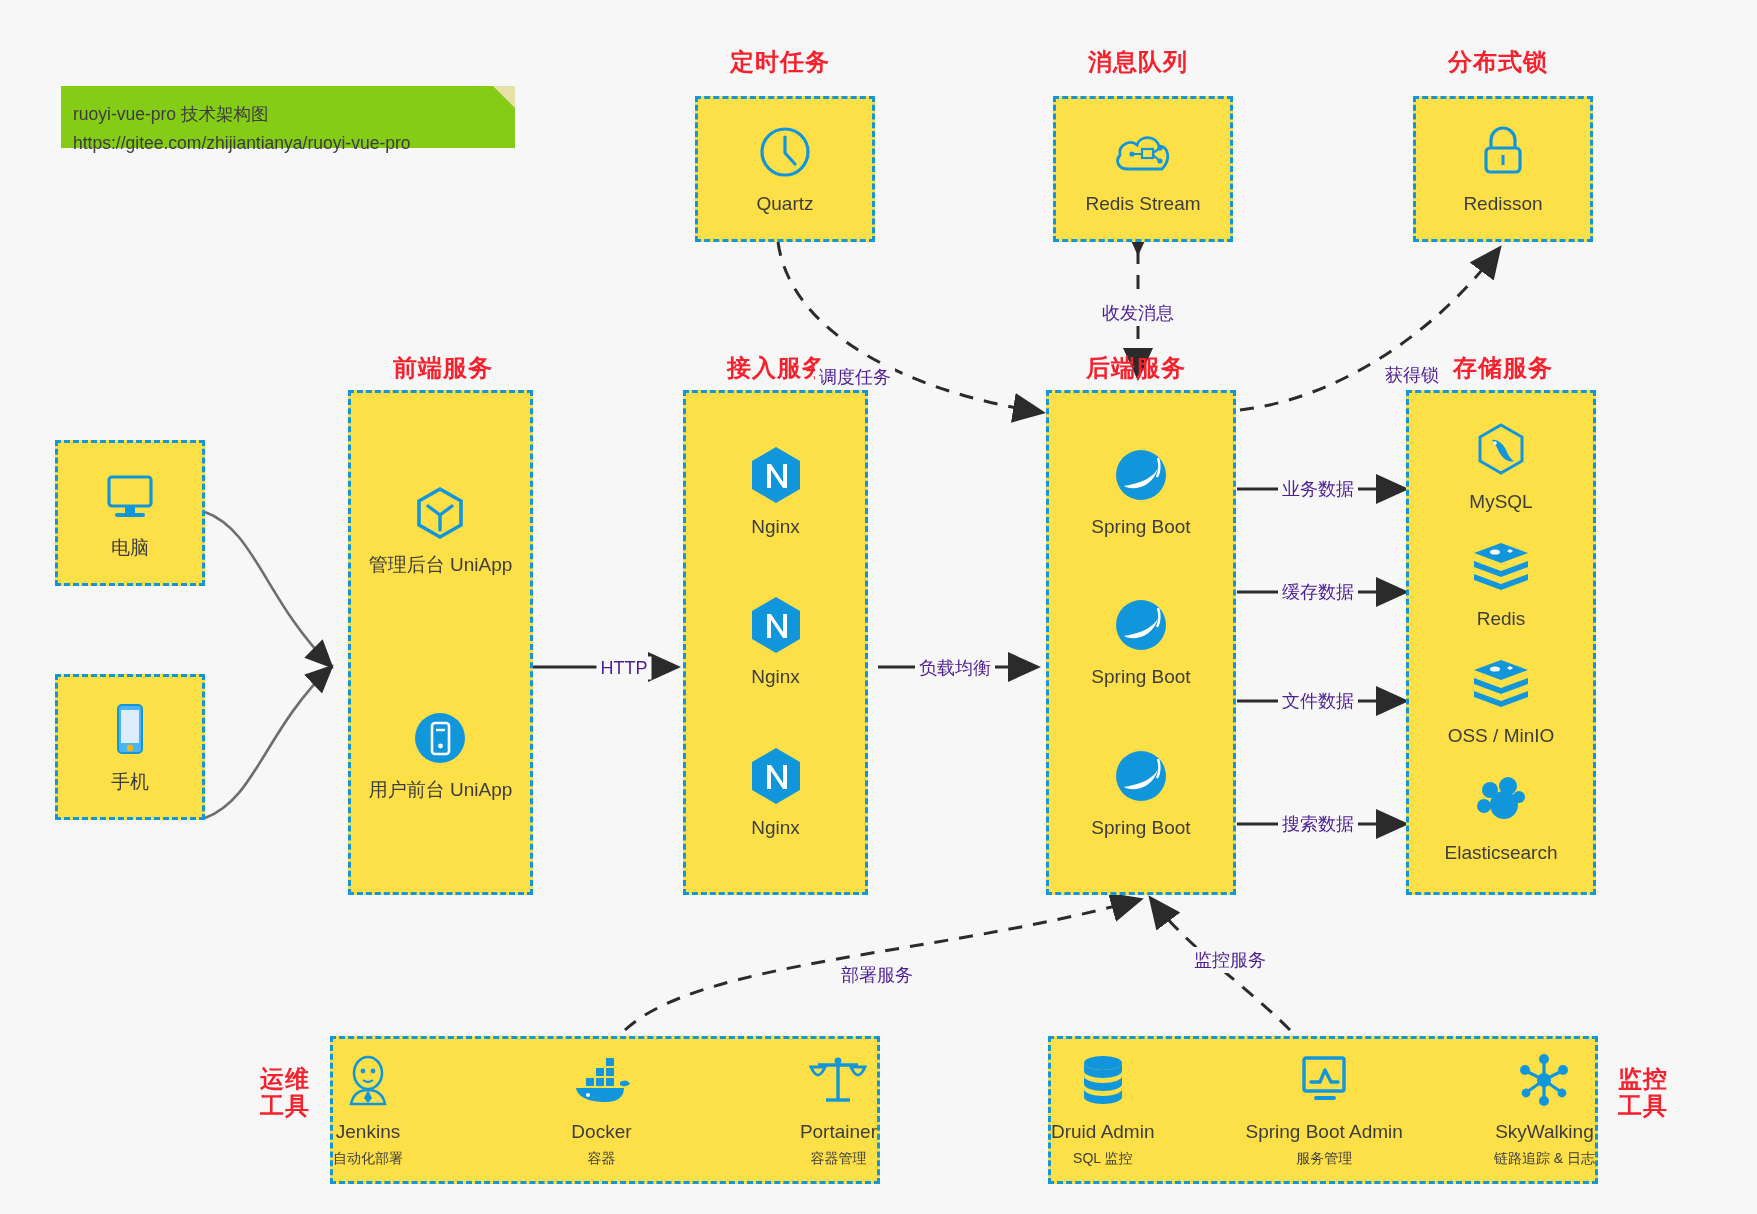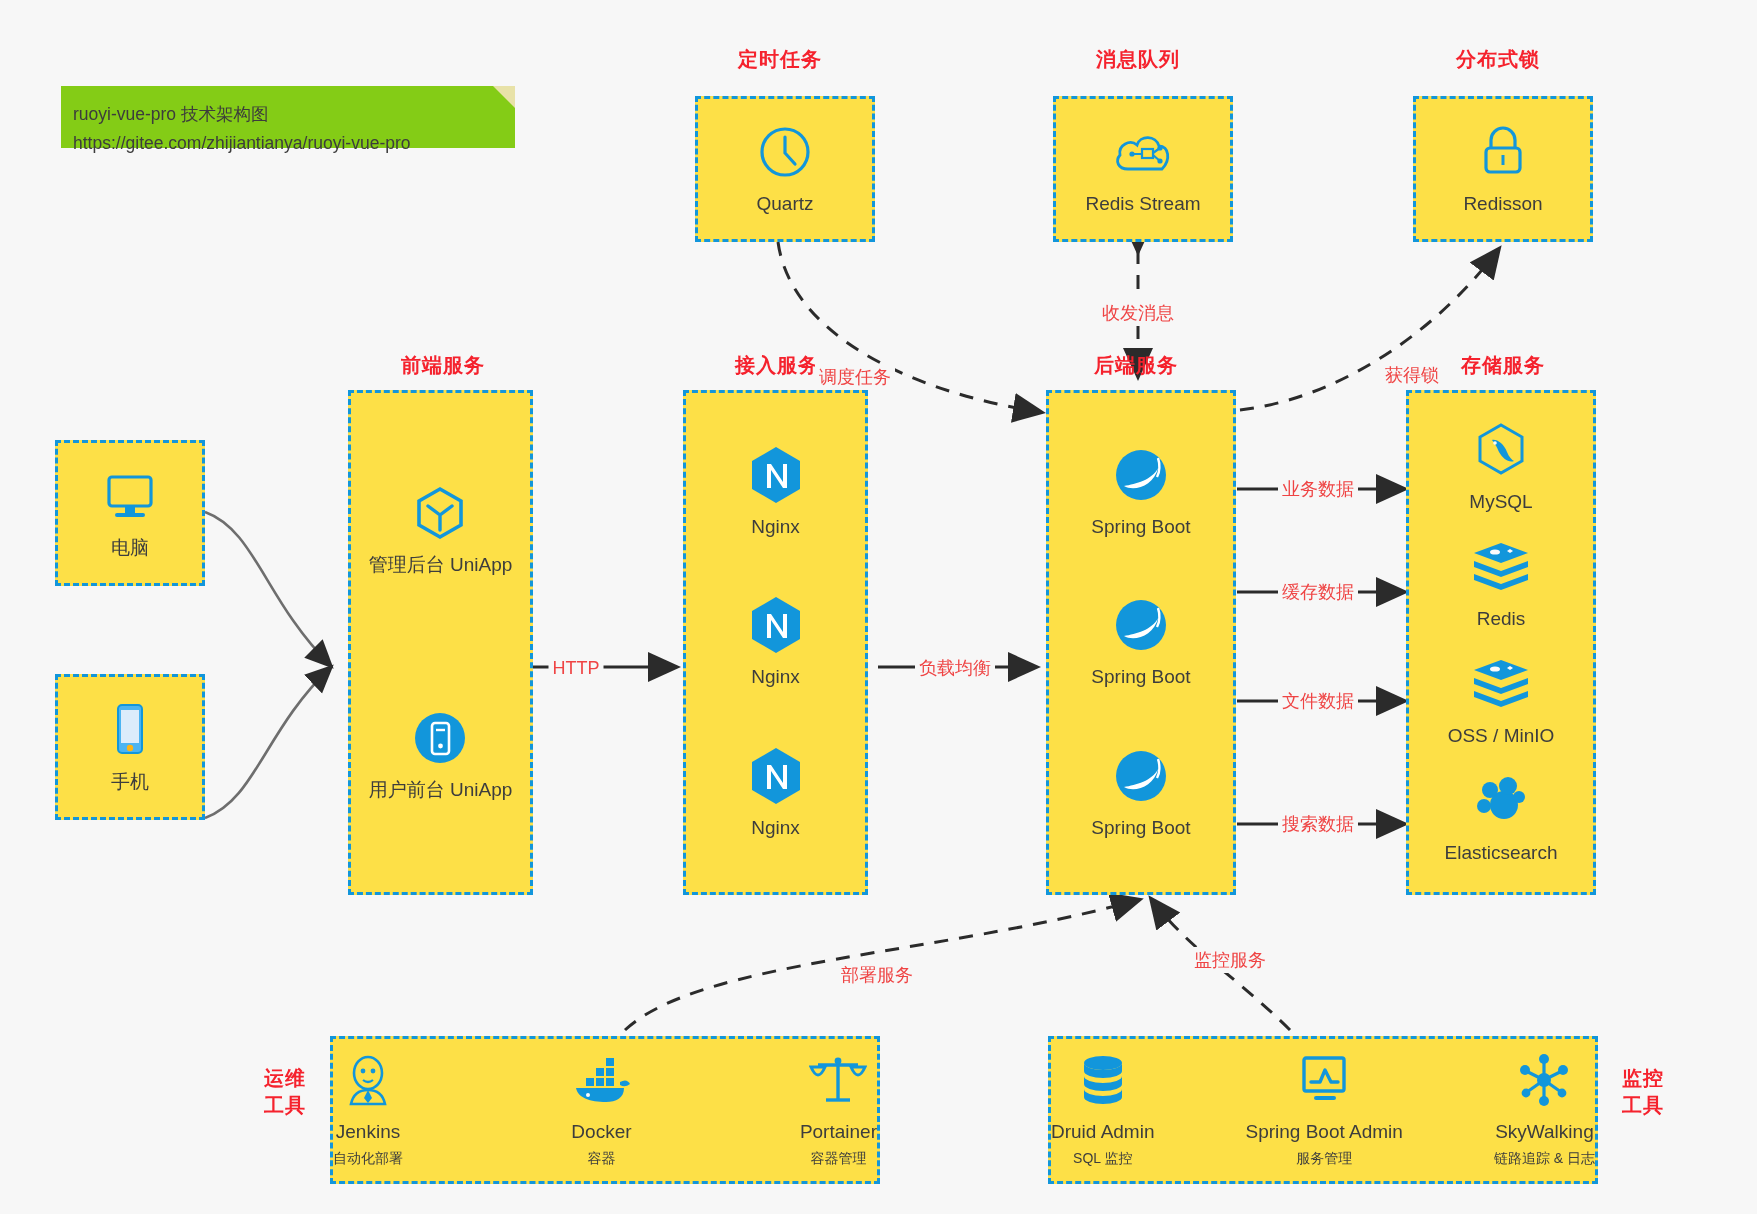--- a/index.html
+++ b/index.html
@@ -18,21 +18,21 @@
     background:#84cc16;color:#3c3c3c;font-size:17.5px;line-height:29px;
     padding:14px 0 0 12px;box-sizing:border-box;
   }
   .note .fold{
     position:absolute;right:0;top:0;width:0;height:0;
     border-top:22px solid #e8e2a8;border-left:22px solid transparent;
   }
 
   
   .cap{
-    position:absolute;color:#f5222d;font-weight:bold;font-size:20px;
+    position:absolute;color:#f5222d;font-weight:bold;font-size:24px;
     text-align:center;white-space:nowrap;letter-spacing:1px;
   }
   .cap.vert{line-height:27px;}
 
   
   .box{
     position:absolute;box-sizing:border-box;
     border:3px dashed #1296db;background:#fde047;
   }
   .box.col{display:flex;flex-direction:column;align-items:center;justify-content:space-around;}
@@ -41,21 +41,21 @@
 
   .node{display:flex;flex-direction:column;align-items:center;justify-content:center;}
   .node .ico{display:flex;align-items:center;justify-content:center;height:62px;}
   .node .lbl{
     margin-top:8px;color:#3d3d3d;font-size:19px;text-align:center;line-height:26px;white-space:nowrap;
   }
   .node .lbl2{color:#3d3d3d;font-size:14px;text-align:center;line-height:26px;white-space:nowrap;}
 
   
   .elabel{
-    position:absolute;background:#f7f7f7;color:#ef4444;font-size:18px;
+    position:absolute;background:#f7f7f7;color:#4c1d95;font-size:18px;
     padding:1px 4px;white-space:nowrap;transform:translate(-50%,-50%);
   }
 </style>
 </head>
 <body>
 
 <div class="canvas">
 
   <svg class="wires" viewBox="0 0 1757 1214">
     <defs>
@@ -412,21 +412,21 @@
       <div class="lbl">SkyWalking</div>
       <div class="lbl2">链路追踪 &amp; 日志</div>
     </div>
   </div>
 
   <div class="cap vert" style="left:1613px;top:1065px;width:60px;">
     <div>监控</div>
     <div>工具</div>
   </div>
 
-  <div class="elabel" style="left:576px;top:668px;">HTTP</div>
+  <div class="elabel" style="left:624px;top:668px;">HTTP</div>
   <div class="elabel" style="left:955px;top:668px;">负载均衡</div>
   <div class="elabel" style="left:855px;top:377px;">调度任务</div>
   <div class="elabel" style="left:1138px;top:313px;">收发消息</div>
   <div class="elabel" style="left:1412px;top:375px;">获得锁</div>
   <div class="elabel" style="left:1318px;top:489px;">业务数据</div>
   <div class="elabel" style="left:1318px;top:592px;">缓存数据</div>
   <div class="elabel" style="left:1318px;top:701px;">文件数据</div>
   <div class="elabel" style="left:1318px;top:824px;">搜索数据</div>
   <div class="elabel" style="left:877px;top:975px;">部署服务</div>
   <div class="elabel" style="left:1230px;top:960px;">监控服务</div>

